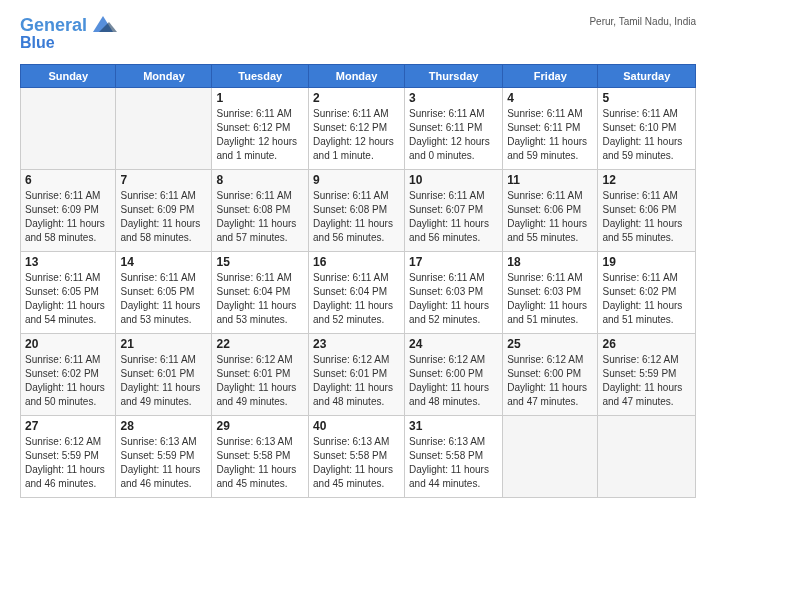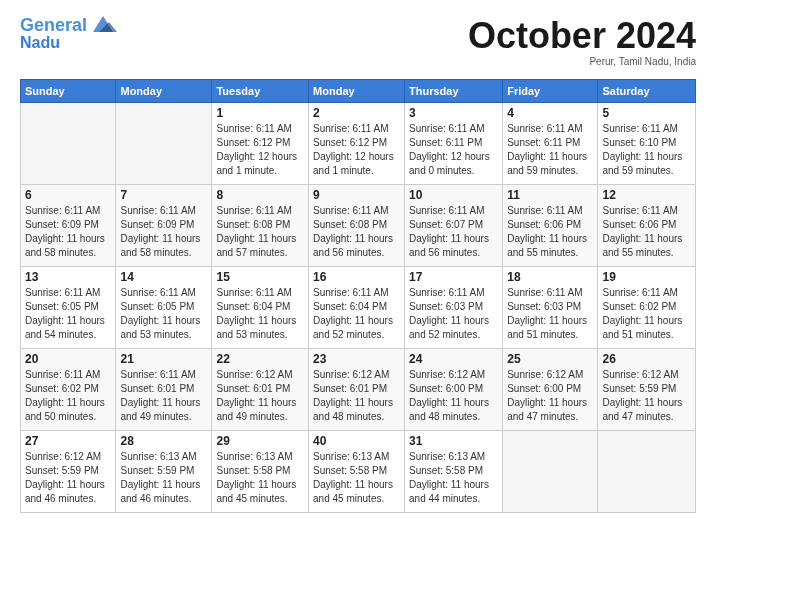--- a/index.html
+++ b/index.html
@@ -49,21 +49,21 @@
     }
     .calendar {
       width: 100%;
       border-collapse: collapse;
       font-size: 10px;
     }
     .calendar thead th {
       background-color: #3a7bd5;
       color: #fff;
       padding: 5px 4px;
-      text-align: left;
+      text-align: center;
       font-size: 11px;
       font-weight: bold;
       border: 1px solid #2a5fb5;
       margin-left: 24px;
     }
     .calendar tbody td {
       border: 1px solid #ccc;
       vertical-align: top;
       padding: 3px 4px;
       width: 113px;
@@ -99,25 +99,24 @@
         <div style="display:flex;align-items:center;">
           <span class="logo-text">
             <span>General</span>
           </span>
 
           <svg width="28" height="22" viewBox="0 0 28 22" style="margin-left:2px;margin-top:-2px;">
             <polygon points="4,18 14,2 24,18" fill="#3a7bd5" opacity="0.85"></polygon>
             <polygon points="10,18 20,8 28,18" fill="#1a3a5c" opacity="0.6"></polygon>
           </svg>
         </div>
-        <div class="logo-text" style="color:#3a7bd5;font-size:16px;margin-top:-2px;">Nadu</div>
+        <div class="logo-text" style="color:#3a7bd5;font-size:16px;margin-top:-2px;">Blue</div>
       </div>
     </div>
     <div class="title-block">
-      <div class="month-title">October 2024</div>
       <div class="subtitle">Perur, Tamil Nadu, India</div>
     </div>
   </div>
 
   <table class="calendar">
     <thead>
       <tr>
       <th>Sunday</th>
           <th>Monday</th>
           <th>Tuesday</th>

